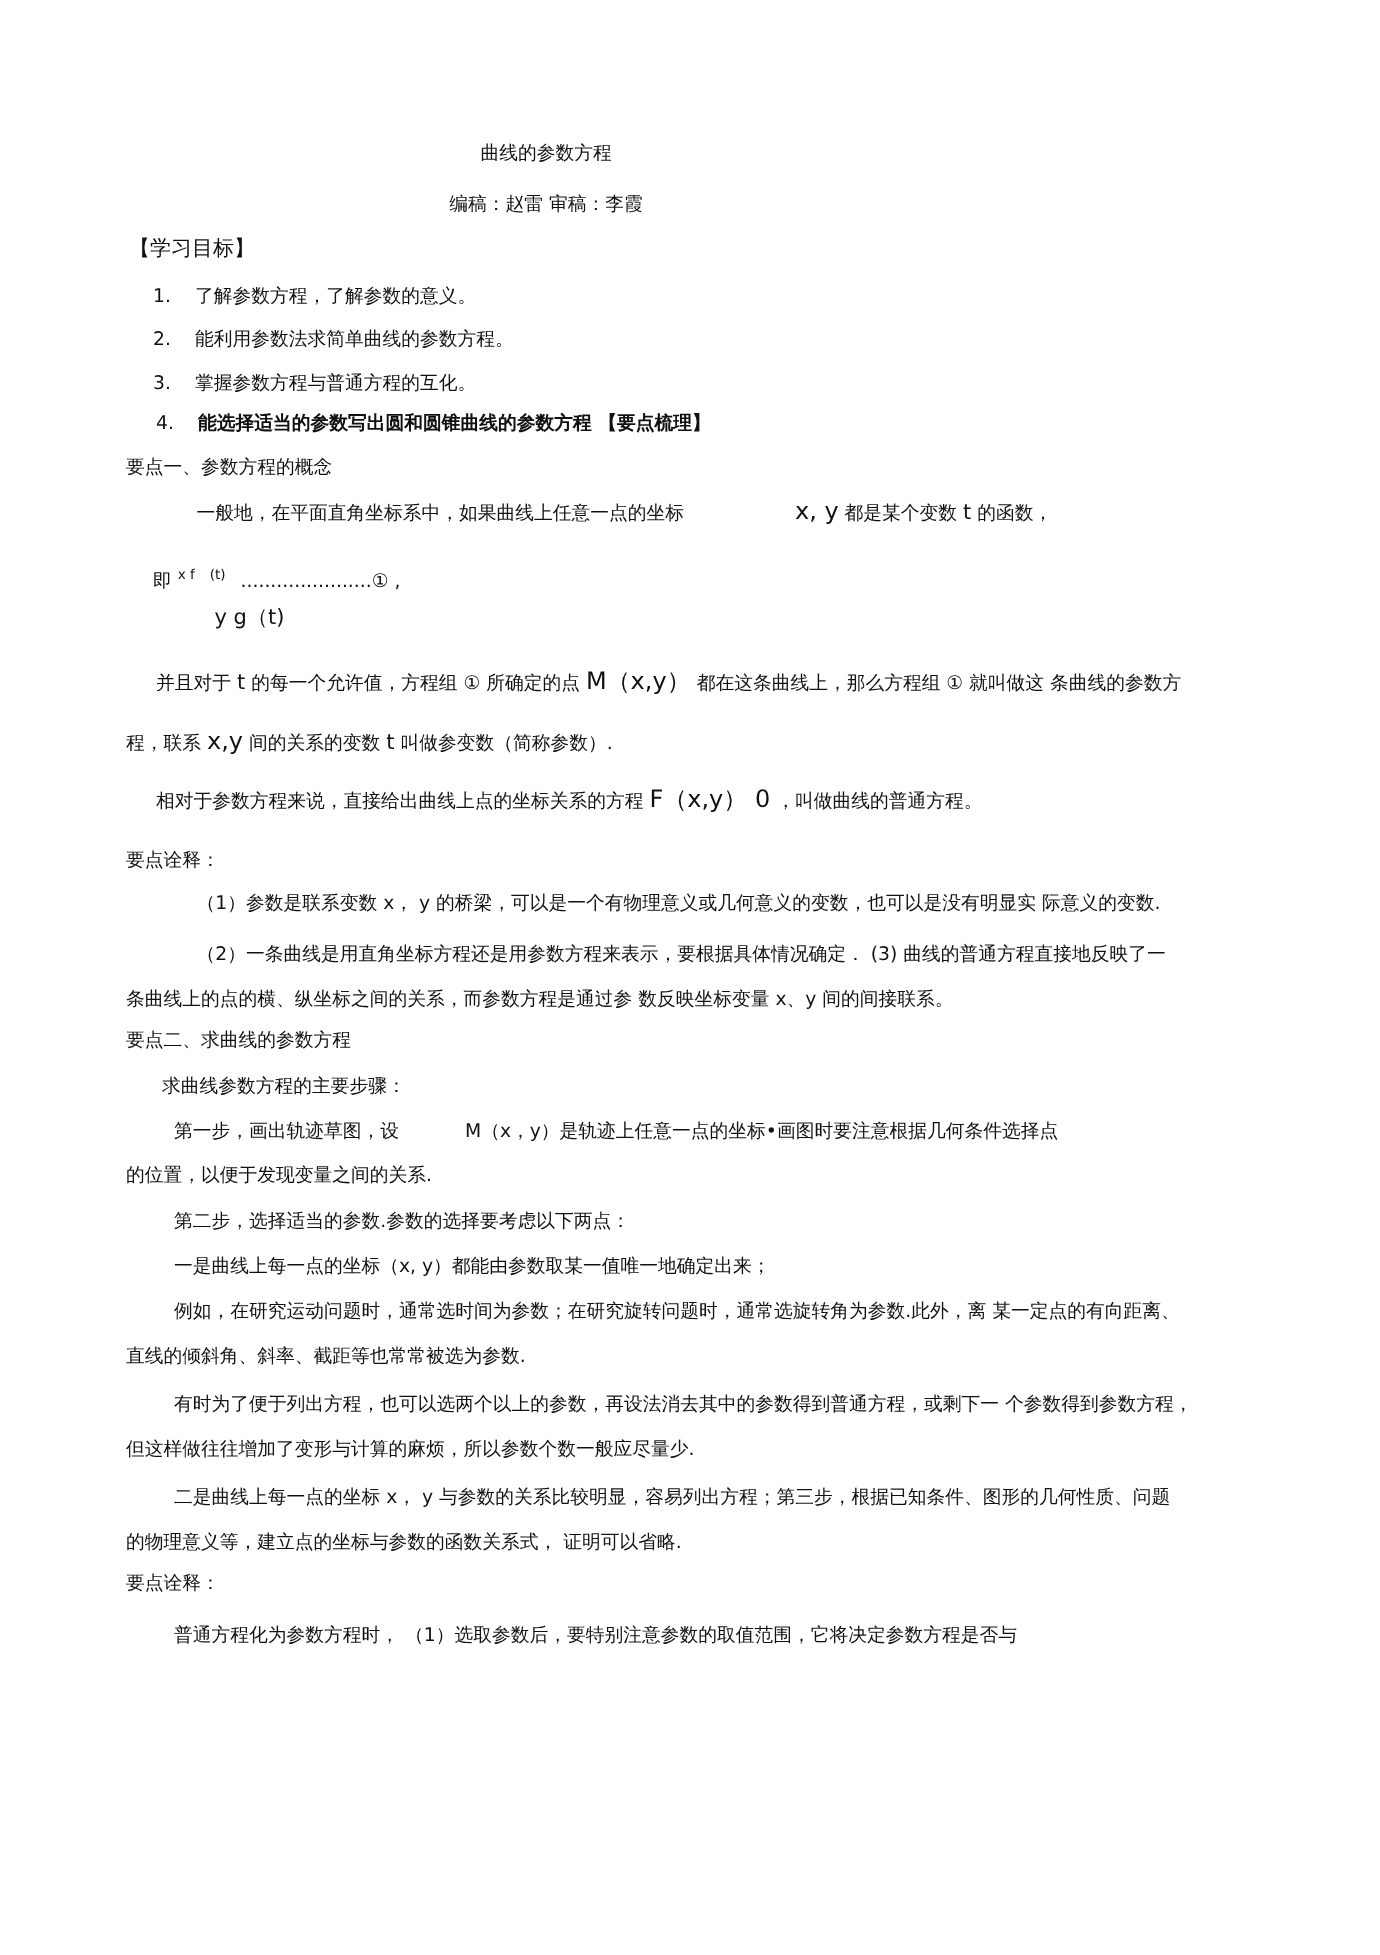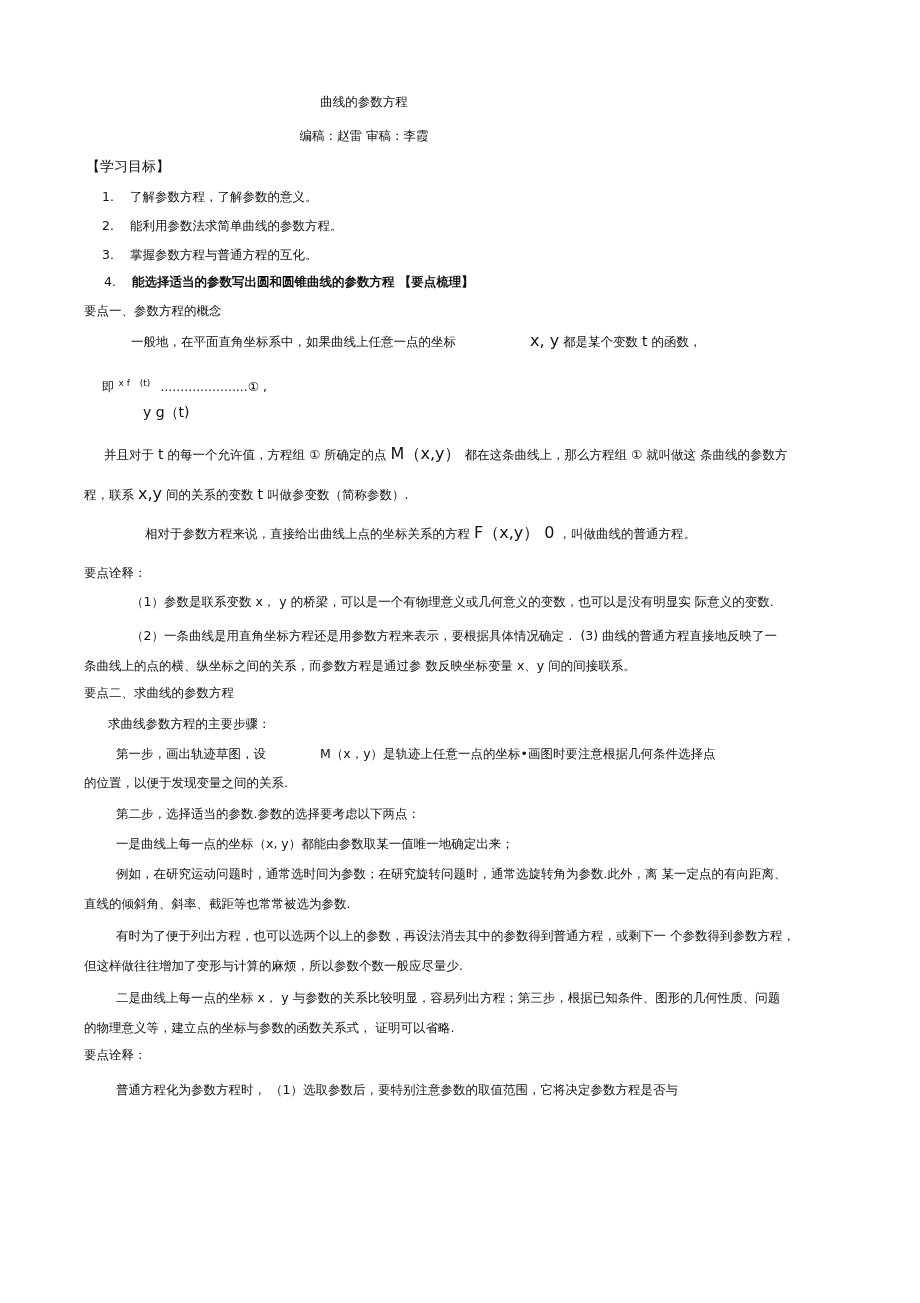--- a/index.html
+++ b/index.html
@@ -71,37 +71,37 @@
     <span>都在这条曲线上，那么方程组 ① 就叫做这 条曲线的参数方</span>
   </div>
   <div class="line" style="left:84px; top:486px;">
     <span>程，联系</span>
     <span class="big">x,y</span>
     <span>间的关系的变数</span>
     <span class="mid">t</span>
     <span>叫做参变数（简称参数）.</span>
   </div>
 
-  <div class="line" style="left:104px; top:525px;margin-left:41px;">
+  <div class="line" style="left:104px; top:525px;">
     <span>相对于参数方程来说，直接给出曲线上点的坐标关系的方程</span>
     <span class="big">F（x,y） 0</span>
     <span>，叫做曲线的普通方程。</span>
   </div>
 
   <div class="line" style="left:84px; top:565px;">要点诠释：</div>
   <div class="line" style="left:131px; top:594px;">（1）参数是联系变数 x， y 的桥梁，可以是一个有物理意义或几何意义的变数，也可以是没有明显实 际意义的变数.</div>
   <div class="line" style="left:131px; top:628px;">（2）一条曲线是用直角坐标方程还是用参数方程来表示，要根据具体情况确定． (3) 曲线的普通方程直接地反映了一</div>
   <div class="line" style="left:84px; top:658px;">条曲线上的点的横、纵坐标之间的关系，而参数方程是通过参 数反映坐标变量 x、y 间的间接联系。</div>
 
   <div class="line" style="left:84px; top:685px;">要点二、求曲线的参数方程</div>
   <div class="line" style="left:108px; top:716px;">求曲线参数方程的主要步骤：</div>
 
   <div class="line" style="left:116px; top:746px;">
     <span>第一步，画出轨迹草图，设</span>
-    <span style="margin-left:50px;">M（x，y）是轨迹上任意一点的坐标•画图时要注意根据几何条件选择点</span>
+    <span style="margin-left:40px;">M（x，y）是轨迹上任意一点的坐标•画图时要注意根据几何条件选择点</span>
   </div>
   <div class="line" style="left:84px; top:775px;">的位置，以便于发现变量之间的关系.</div>
 
   <div class="line" style="left:116px; top:806px;">第二步，选择适当的参数.参数的选择要考虑以下两点：</div>
   <div class="line" style="left:116px; top:836px;">一是曲线上每一点的坐标（x, y）都能由参数取某一值唯一地确定出来；</div>
   <div class="line" style="left:116px; top:866px;">例如，在研究运动问题时，通常选时间为参数；在研究旋转问题时，通常选旋转角为参数.此外，离 某一定点的有向距离、</div>
   <div class="line" style="left:84px; top:896px;">直线的倾斜角、斜率、截距等也常常被选为参数.</div>
 
   <div class="line" style="left:116px; top:928px;">有时为了便于列出方程，也可以选两个以上的参数，再设法消去其中的参数得到普通方程，或剩下一 个参数得到参数方程，</div>
   <div class="line" style="left:84px; top:958px;">但这样做往往增加了变形与计算的麻烦，所以参数个数一般应尽量少.</div>

